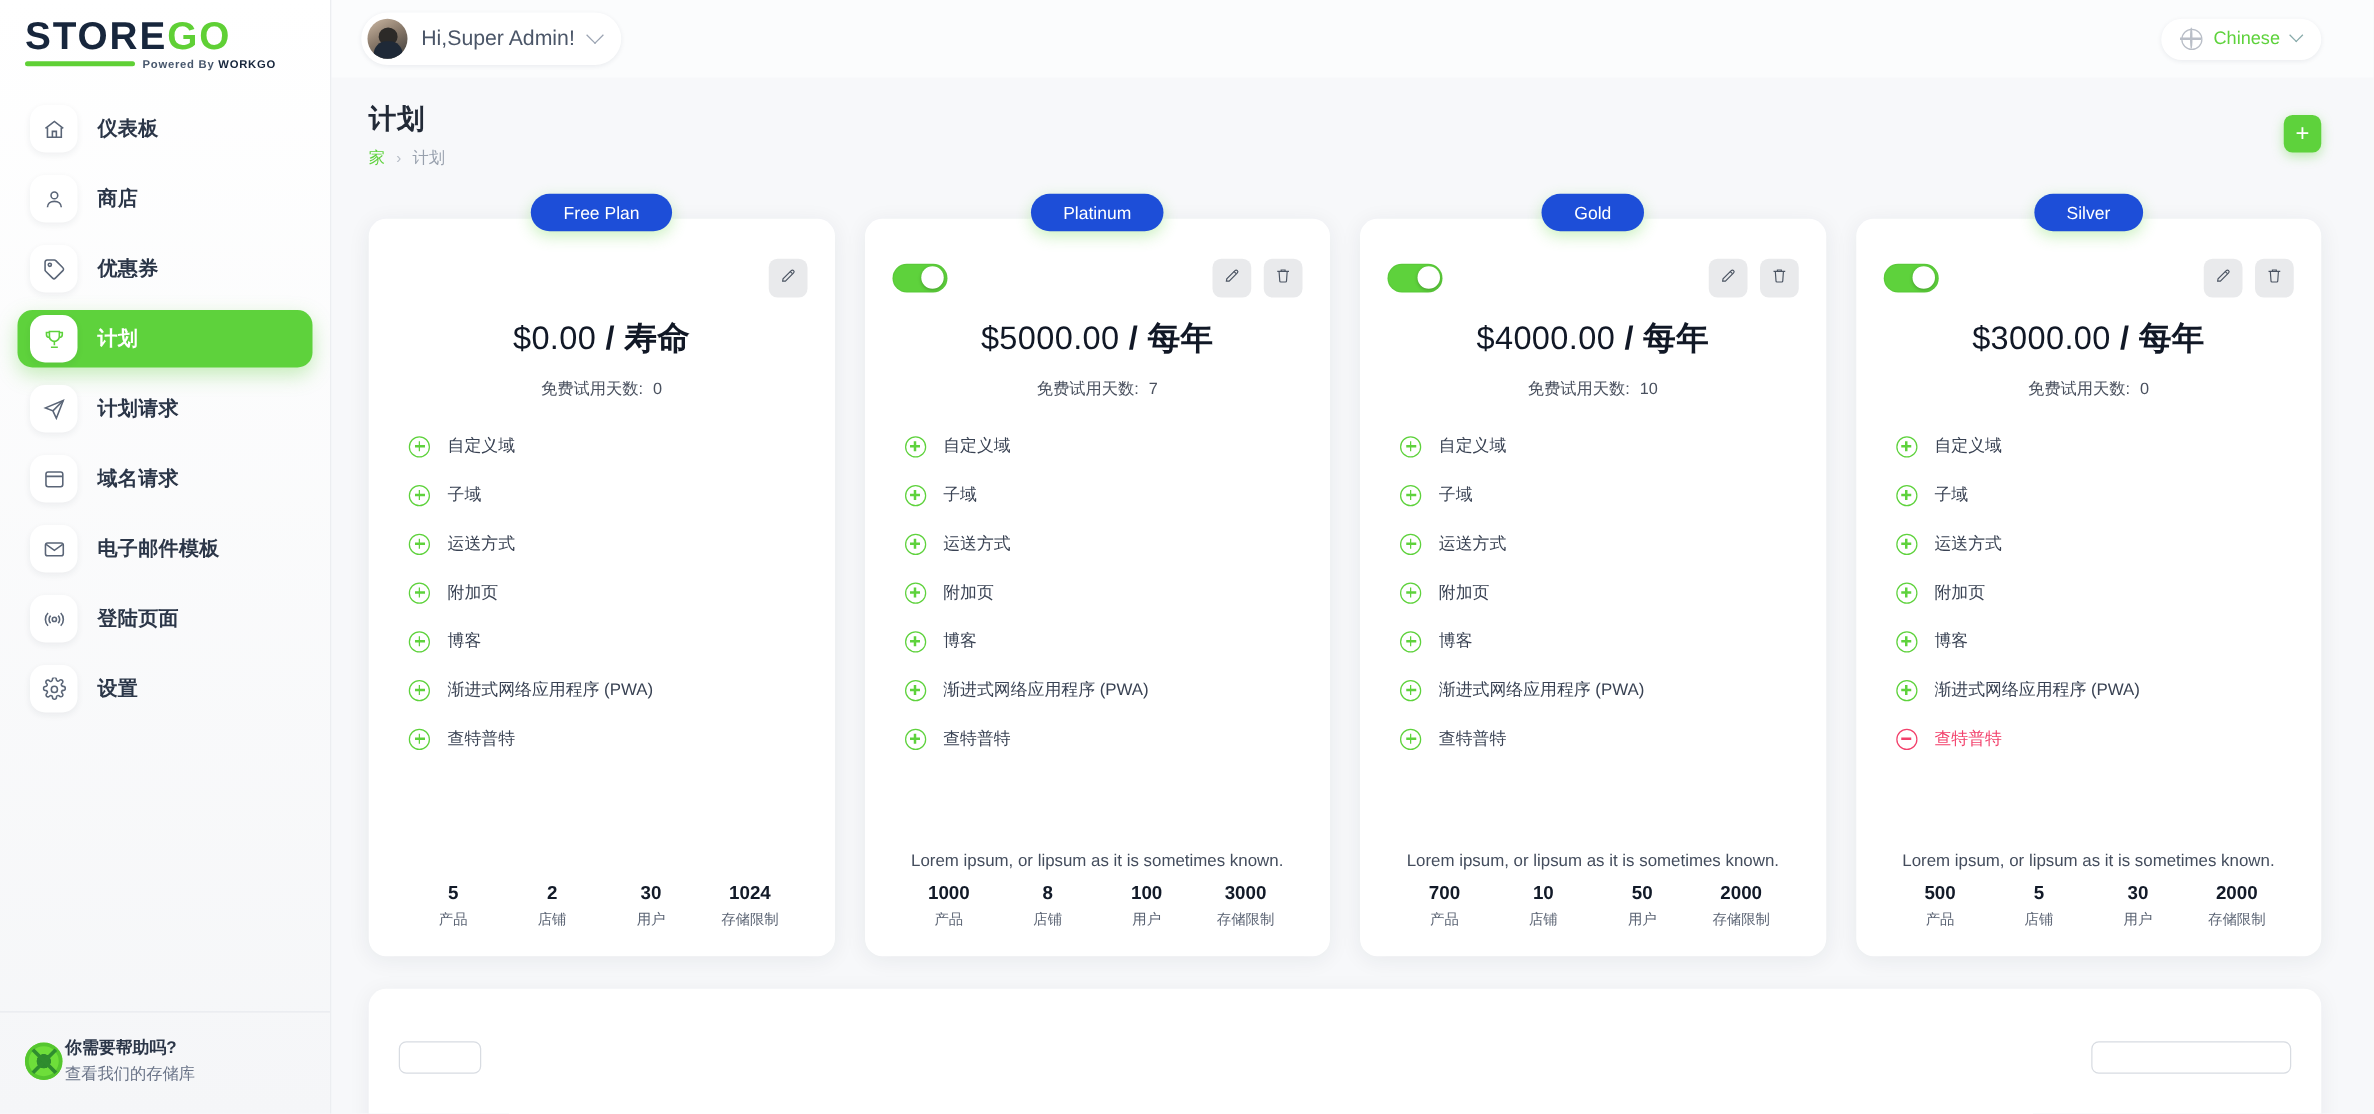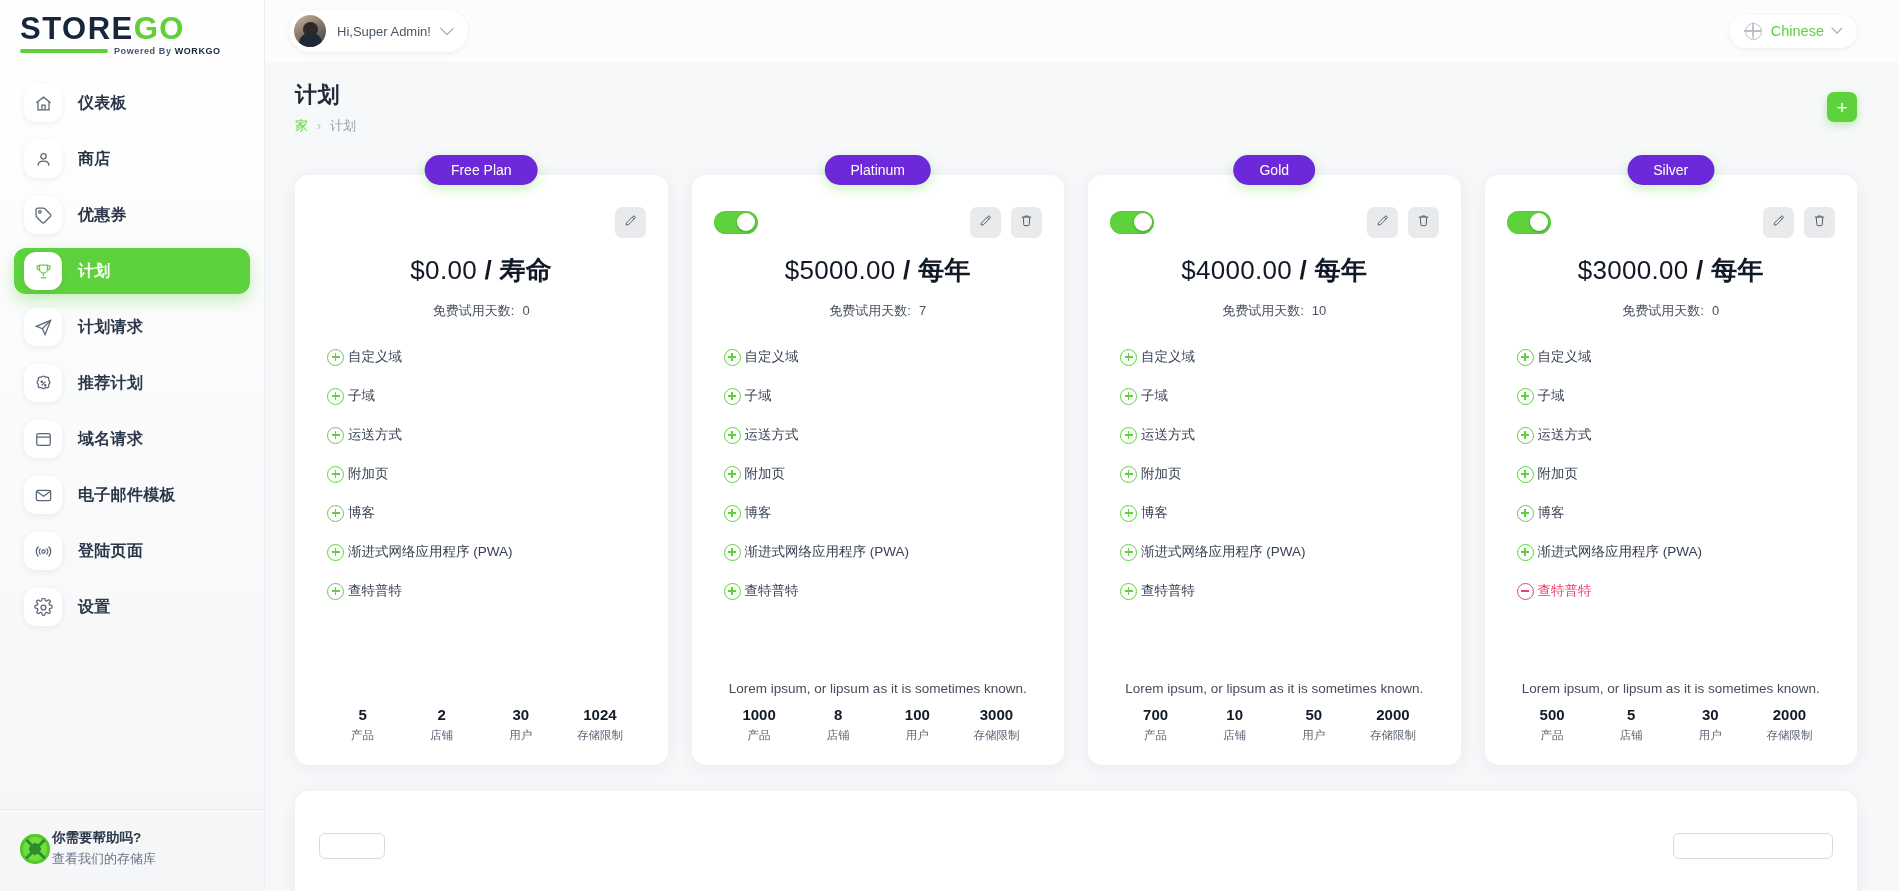--- a/index.html
+++ b/index.html
@@ -101,21 +101,21 @@
     box-shadow: 0 0 0 2px #ffffff;
   }
   .avatar::before{
     content:""; position:absolute; left:50%; top:7px; width:15px; height:14px;
     margin-left:-7.5px; border-radius:50% 50% 45% 45%; background:#2c2a28;
   }
   .avatar::after{
     content:""; position:absolute; left:50%; bottom:-3px; width:23px; height:17px;
     margin-left:-11.5px; border-radius:10px 10px 0 0; background:#1f2937;
   }
-  .user-name { font-size: 13px; color:#4b5668; }
+  .user-name { font-size: 17px; color:#4b5668; }
   .chev { width:10px; height:10px; border-right:1.6px solid #9aa3b2; border-bottom:1.6px solid #9aa3b2; transform: rotate(45deg) translate(-2px,-2px);}
   .lang-chip {
     display:flex; align-items:center; gap:9px;
     background:#ffffff; border-radius: 24px;
     padding: 8px 16px;
     box-shadow: 0 1px 4px rgba(24,39,60,.08);
     cursor: pointer;
   }
   .globe { width:17px; height:17px; border-radius:50%; border:1.7px solid #b9bec7; position:relative;}
   .globe::before{content:""; position:absolute; left:-1.7px; top:50%; width:17px; height:1.7px; background:#b9bec7; margin-top:-.85px;}
@@ -140,21 +140,21 @@
   }
 
   
   .cards {
     display: flex; gap: 24px; margin-top: 40px;
     align-items: flex-start;
   }
   .card-wrap { flex: 1 1 0; position: relative; min-width: 0; }
   .ribbon {
     position: absolute; top: -20px; left: 50%; transform: translateX(-50%);
-    background:#6d28d9; color:#fff; font-size: 14px;
+    background:#1d4ed8; color:#fff; font-size: 14px;
     padding: 7px 26px; border-radius: 20px; white-space: nowrap;
     box-shadow: 0 4px 12px rgba(94,210,60,.32);
     z-index: 3;
   }
   .card {
     background:#ffffff; border-radius: 14px;
     box-shadow: 0 3px 18px rgba(30,41,59,.07);
     padding: 32px 22px 22px 22px;
     min-height: 590px;
     display:flex; flex-direction: column;
@@ -176,21 +176,21 @@
     border:none; cursor:pointer; display:flex; align-items:center; justify-content:center;
   }
   .tool-btn svg{ width:15px; height:15px; stroke:#4c5563; fill:none; stroke-width:1.5;}
 
   .price { text-align:center; font-size: 26px; color:#111826; font-weight: 700; margin-top: 16px; letter-spacing:.3px;}
   .price .cur { font-weight: 500; }
   .trial { text-align:center; font-size: 13px; color:#49505e; margin-top: 14px; }
   .trial .v { margin-left: 8px; }
 
   .features { margin-top: 28px; padding: 0 10px; flex: 1 1 auto; }
-  .feat { display:flex; align-items:center; gap: 4px; margin-bottom: 21px; }
+  .feat { display:flex; align-items:center; gap: 14px; margin-bottom: 21px; }
   .feat .mark {
     width: 17px; height: 17px; border-radius:50%; flex:0 0 17px;
     border: 1.4px solid #5ed23c; position: relative;
   }
   .feat .mark::before{ content:""; position:absolute; left:50%; top:3.5px; width:1.4px; height:8px; margin-left:-.7px; background:#5ed23c;}
   .feat .mark::after{ content:""; position:absolute; top:50%; left:3.5px; height:1.4px; width:8px; margin-top:-.7px; background:#5ed23c;}
   .feat .fname { font-size: 13.5px; color:#394253; }
   .feat.off .mark { border-color:#f2406b; }
   .feat.off .mark::before{ display:none; }
   .feat.off .mark::after{ background:#f2406b; }
@@ -271,31 +271,20 @@
           <span class="lbl">计划</span>
         </div>
         <div class="nav-item">
           <span class="ico-box">
             <svg viewBox="0 0 24 24">
               <path d="M21 3 3 10.5l7.5 3L14 21z"></path>
               <path d="M10.5 13.5 21 3"></path>
             </svg>
           </span>
           <span class="lbl">计划请求</span>
-        </div>
-        <div class="nav-item">
-          <span class="ico-box">
-            <svg viewBox="0 0 24 24">
-              <path d="M12 2.6c1 0 1.8 1 2.9 1.3 1.1.3 2.4-.2 3.2.6.8.8.3 2.1.6 3.2.3 1.1 1.3 1.9 1.3 2.9s-1 1.8-1.3 2.9c-.3 1.1.2 2.4-.6 3.2-.8.8-2.1.3-3.2.6-1.1.3-1.9 1.3-2.9 1.3s-1.8-1-2.9-1.3c-1.1-.3-2.4.2-3.2-.6-.8-.8-.3-2.1-.6-3.2C5 12.4 4 11.6 4 10.6s1-1.8 1.3-2.9C5.6 6.6 5.1 5.3 5.9 4.5c.8-.8 2.1-.3 3.2-.6C10.2 3.6 11 2.6 12 2.6z"></path>
-              <path d="M9.6 14.4 14.4 9.6"></path>
-              <circle cx="9.8" cy="9.8" r=".9"></circle>
-              <circle cx="14.2" cy="14.2" r=".9"></circle>
-            </svg>
-          </span>
-          <span class="lbl">推荐计划</span>
         </div>
         <div class="nav-item">
           <span class="ico-box">
             <svg viewBox="0 0 24 24">
               <rect x="3.5" y="4.5" width="17" height="15" rx="2.2"></rect>
               <path d="M3.5 9h17"></path>
             </svg>
           </span>
           <span class="lbl">域名请求</span>
         </div>

